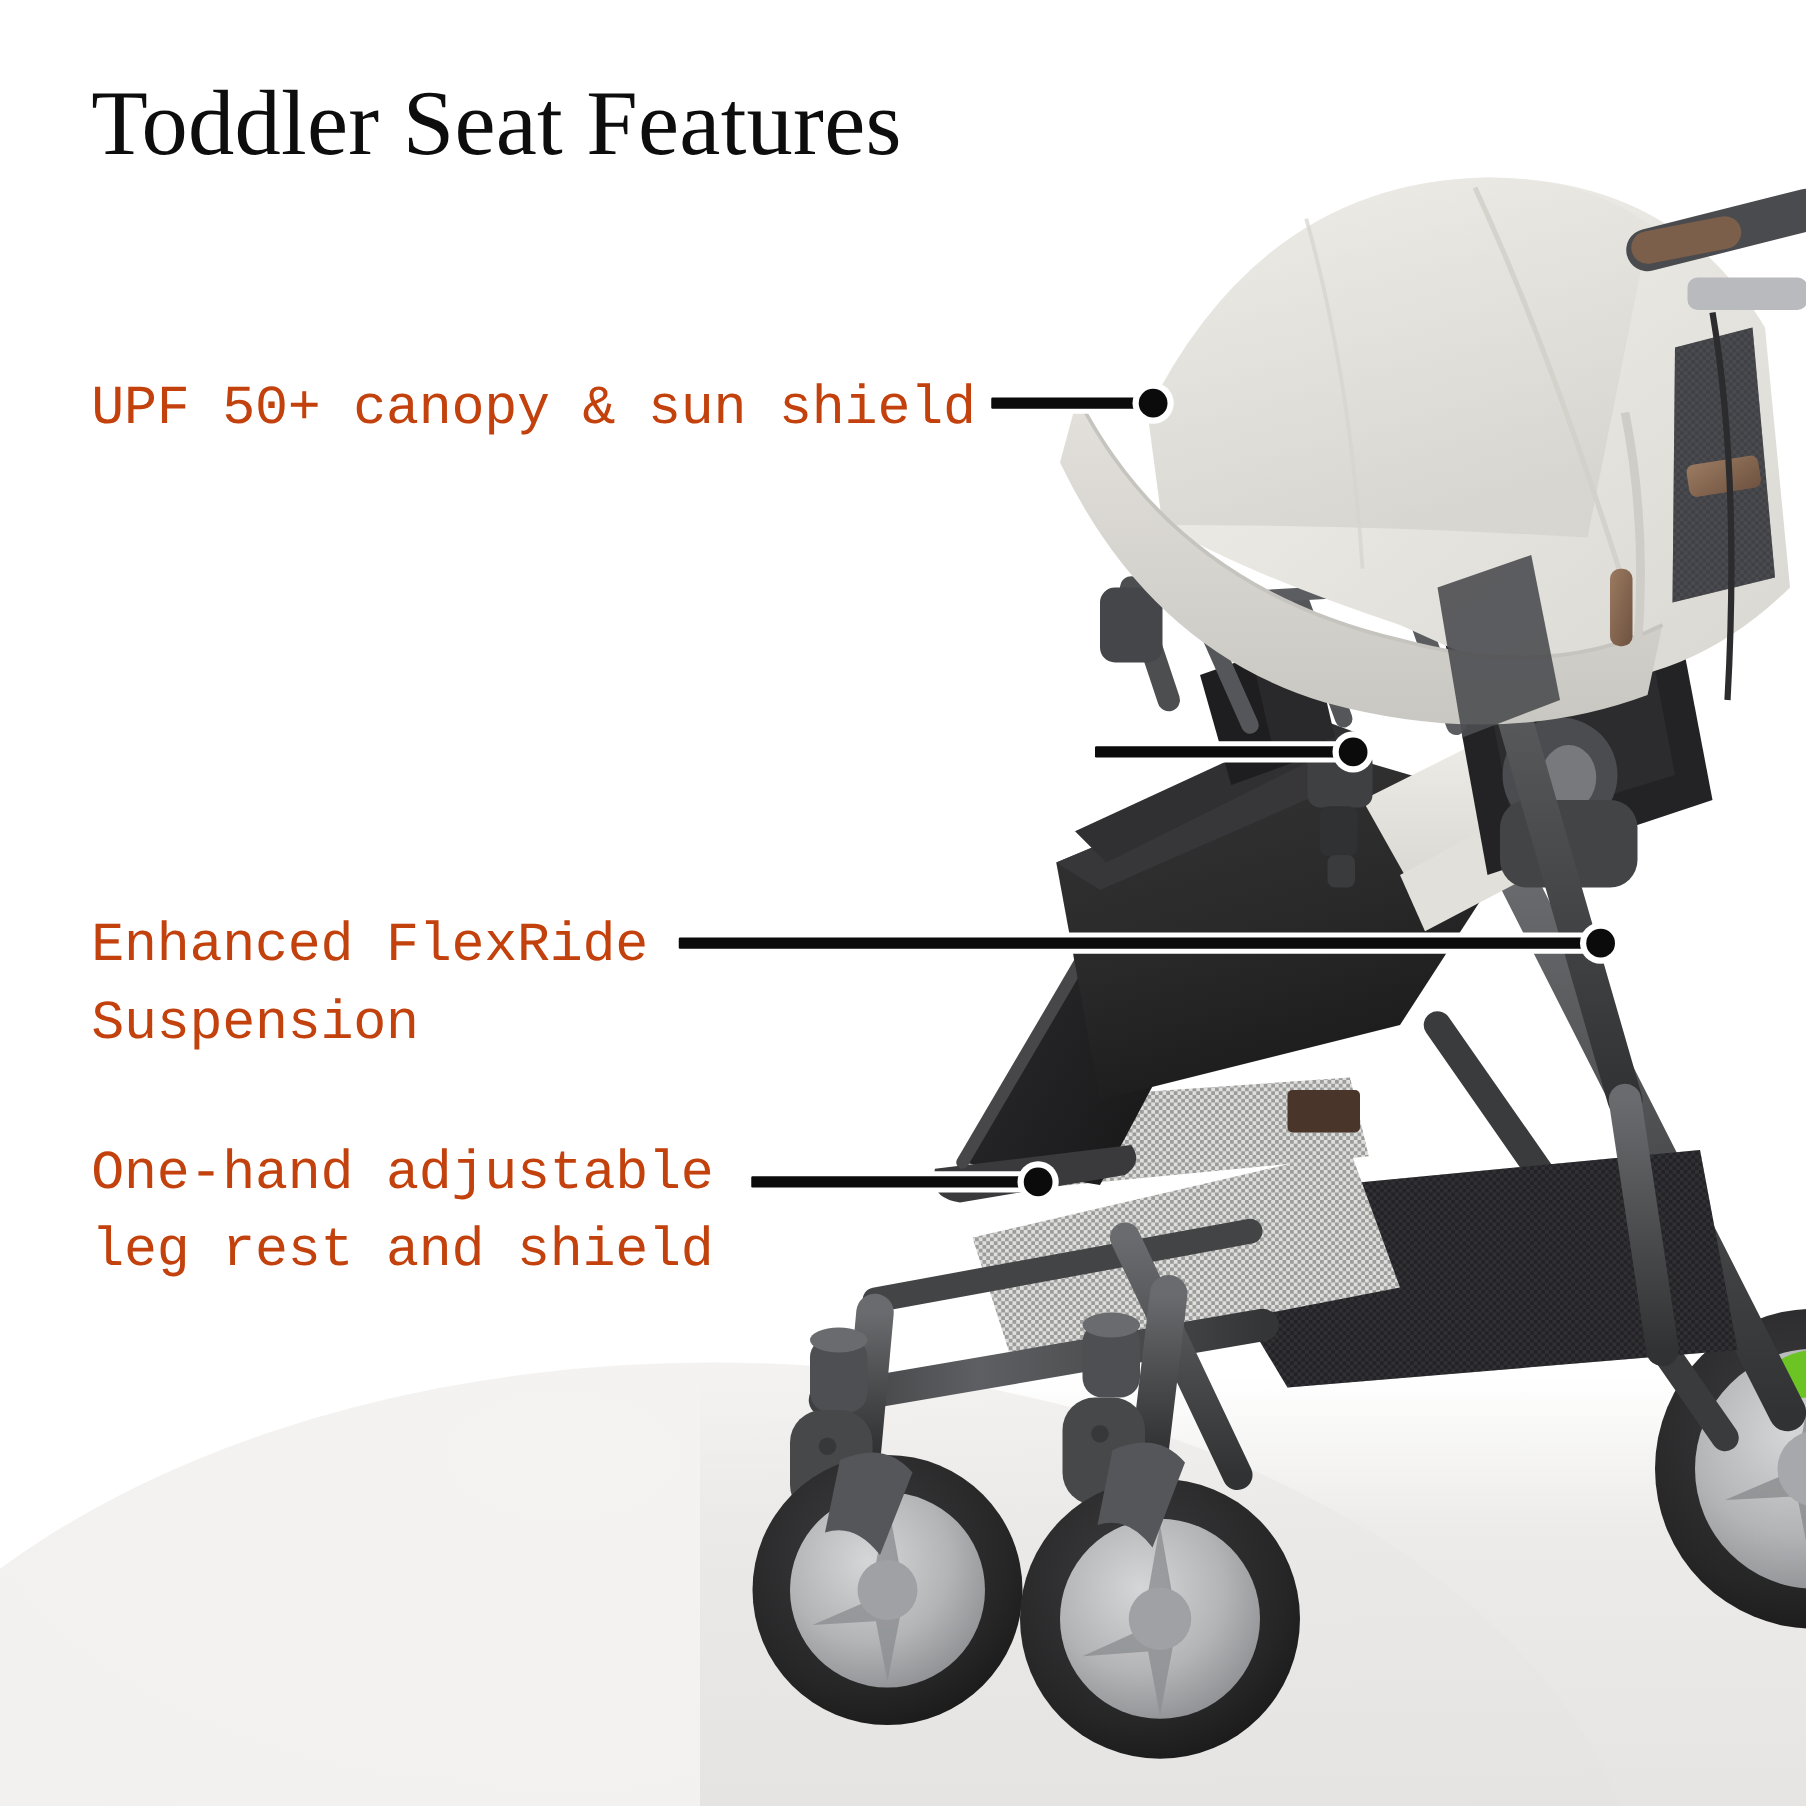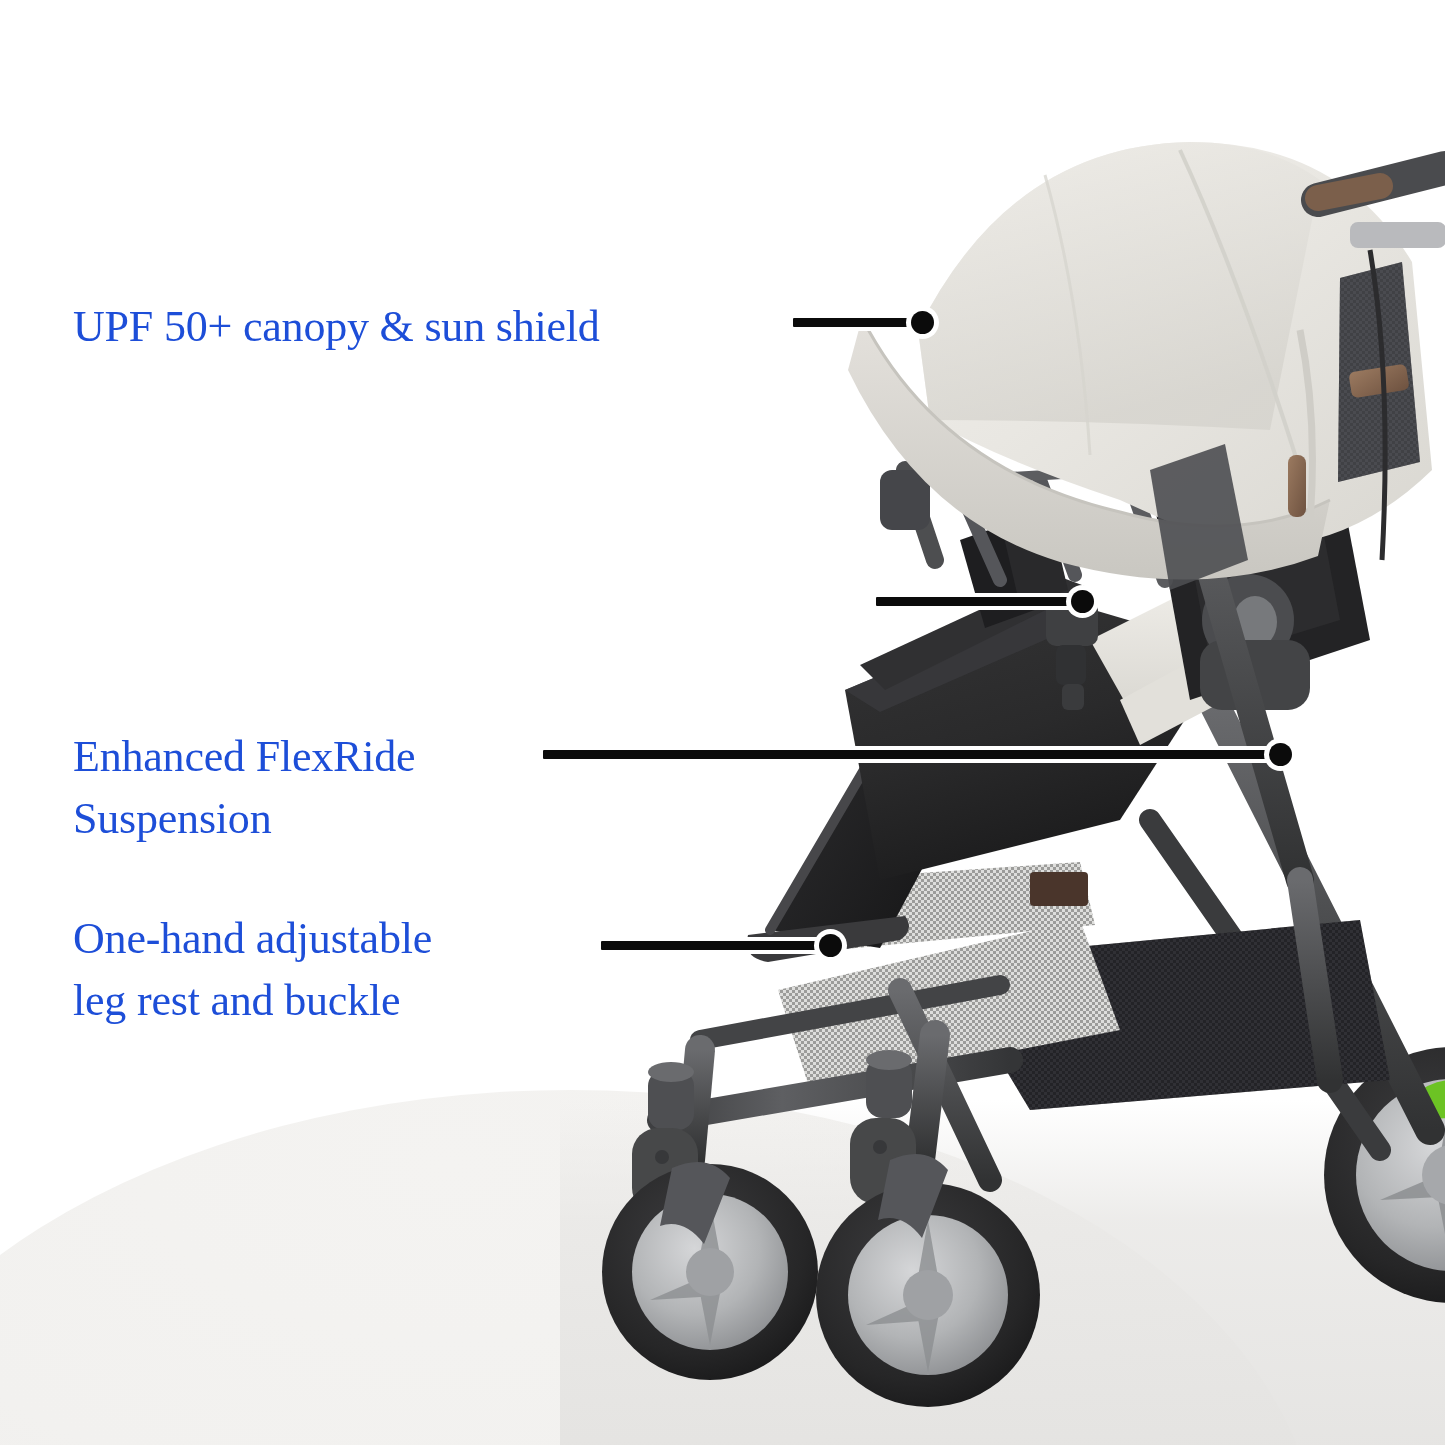--- a/index.html
+++ b/index.html
@@ -49,24 +49,24 @@
     font-size: 74px;
     line-height: 1.0;
     letter-spacing: .2px;
     color: #0d0d0d;
     white-space: nowrap;
   }
 
   
   .label {
     position: absolute;
-    font-family: Liberation Serif, serif;
+    font-family: Liberation Mono, monospace;
     font-size: 44px;
     line-height: 1.42;
-    color: #1d4ed8;
+    color: #c2410c;
     letter-spacing: -.2px;
     white-space: pre-line;
   }
   .label.l1 { left: 73px; top: 296px; }
   .label.l2 { left: 73px; top: 576px; }
   .label.l3 { left: 73px; top: 726px; }
   .label.l4 { left: 73px; top: 908px; }
 
   
   .leader {
@@ -311,26 +311,27 @@
       <path d="M1370 250 Q1392 380 1382 560" stroke="#2c2c2e" stroke-width="5" fill="none"></path>
     </g>
 
     <g>
       <path d="M1150 470 L1225 444 L1248 560 L1170 590 Z" fill="#4d4e51" opacity="0.9"></path>
     </g>
 
   </svg>
   </div>
 
+  <div class="title">Toddler Seat Features</div>
 
   <div class="label l1">UPF 50+ canopy &amp; sun shield</div>
   <div class="label l3">Enhanced FlexRide
 Suspension</div>
   <div class="label l4">One-hand adjustable
-leg rest and buckle</div>
+leg rest and shield</div>
 
   <div class="leader" style="left:793px; top:318px; width:129px;"></div>
   <div class="dot" style="left:911px; top:311px;"></div>
 
   <div class="leader" style="left:876px; top:597px; width:206px;"></div>
   <div class="dot" style="left:1071px; top:590px;"></div>
 
   <div class="leader" style="left:543px; top:750px; width:737px;"></div>
   <div class="dot" style="left:1269px; top:743px;"></div>
 

